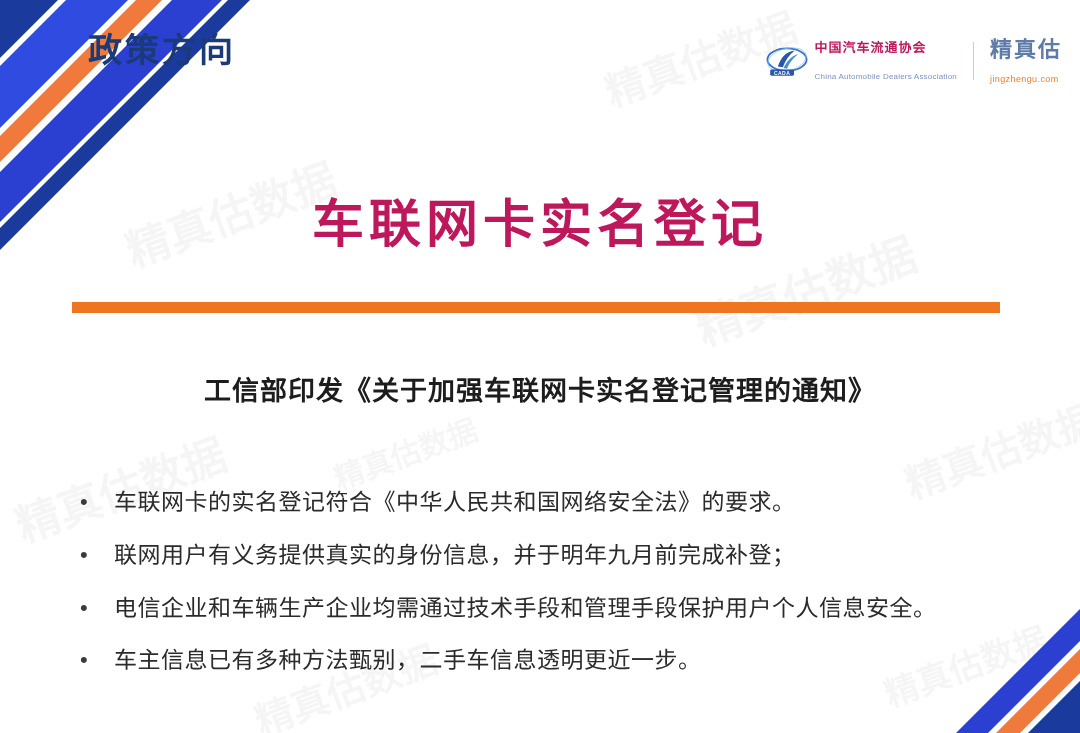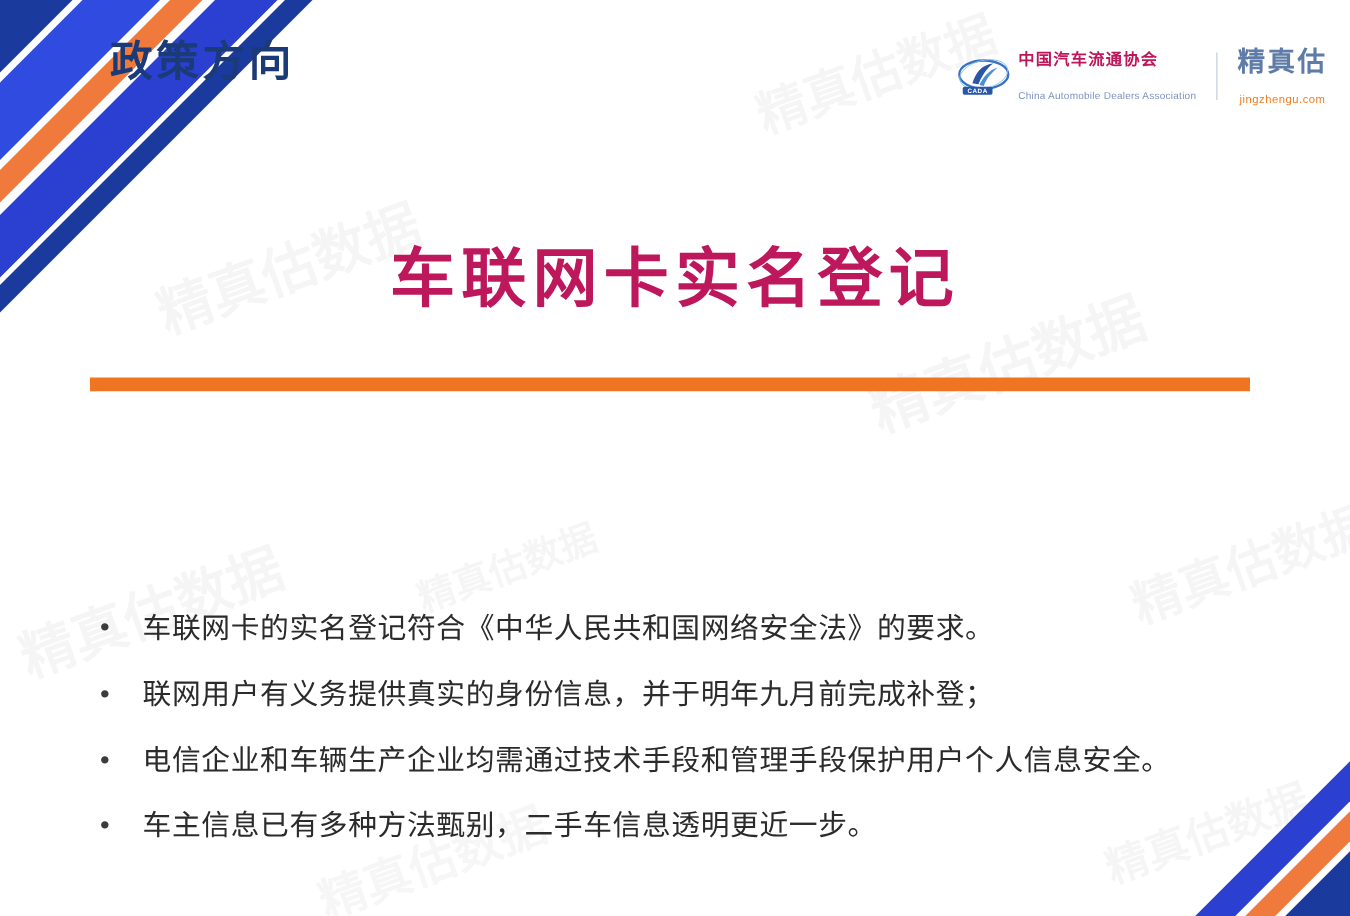--- a/index.html
+++ b/index.html
@@ -103,21 +103,21 @@
     letter-spacing: 0.2px;
     white-space: nowrap;
     margin-top: 19px;
     text-align: right;
   }
   .logo-divider {
     width: 1px;
     height: 38px;
     background: #c2cede;
   }
-  .logo-jzg { line-height: 1.05; text-align: center; }
+  .logo-jzg { line-height: 1.05; text-align: left; }
   .jzg-cn {
     font-size: 22px;
     font-weight: bold;
     color: #5f7ca8;
     letter-spacing: 2px;
     white-space: nowrap;
   }
   .jzg-url {
     font-size: 9px;
     color: #ef7d22;
@@ -252,20 +252,21 @@
         <div class="jzg-url">jingzhengu.com</div>
       </div>
 
     </div>
   </div>
 
   <div class="main-title">车联网卡实名登记</div>
 
   <div class="divider-rule"></div>
 
+  <div class="sub-title">工信部印发《关于加强车联网卡实名登记管理的通知》</div>
 
   <div class="bullet-list" id="bullet-list">
       <div class="bullet-item">
         <div class="bullet-dot">•</div>
         <div class="bullet-text">车联网卡的实名登记符合《中华人民共和国网络安全法》的要求。</div>
       </div>
       <div class="bullet-item">
         <div class="bullet-dot">•</div>
         <div class="bullet-text">联网用户有义务提供真实的身份信息，并于明年九月前完成补登；</div>
       </div>

